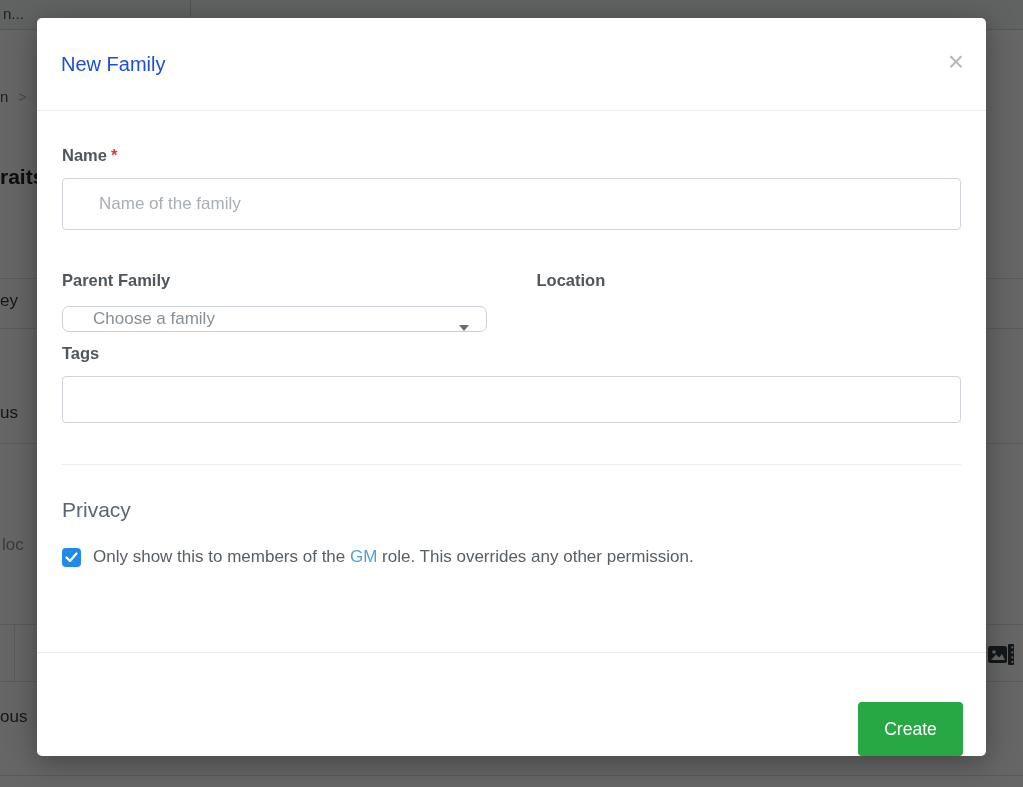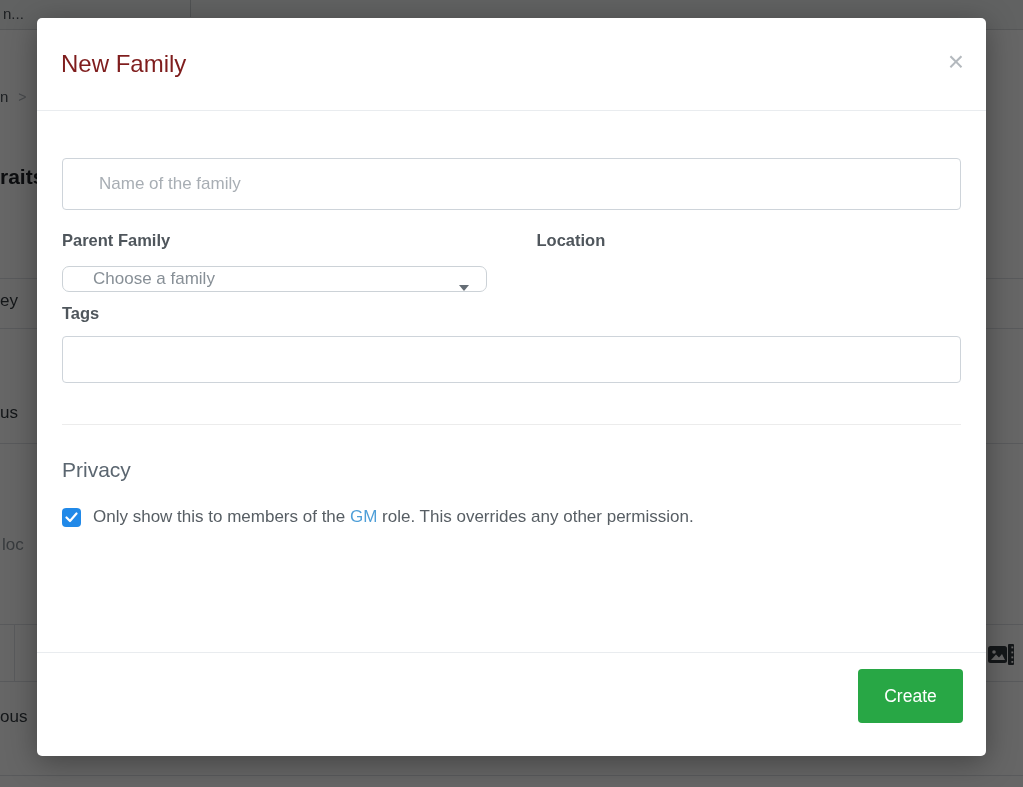--- a/index.html
+++ b/index.html
@@ -23,38 +23,38 @@
 
   
   .overlay { position:absolute; inset:0; background:rgba(0,0,0,0.60); }
 
   
   .modal { position:absolute; left:37px; top:18px; width:949px; height:738px;
            background:#fff; border-radius:5px; box-shadow:0 6px 30px rgba(0,0,0,.35);
            display:flex; flex-direction:column; }
   .modal-header { height:93px; flex:0 0 93px; border-bottom:1px solid #e9ecef;
                   display:flex; align-items:center; padding:0 24px; position:relative; }
-  .modal-title { font-size:24px; color:#7f1d1d; }
+  .modal-title { font-size:20px; color:#1d4ed8; }
   .modal-close { position:absolute; right:22px; top:34px; background:none; border:none;
                  font-size:28px; line-height:20px; color:#b4b9be; cursor:pointer;
                  font-family:"Liberation Sans", sans-serif; }
   .modal-body { flex:1 1 auto; padding:34px 25px 0 25px; }
   .modal-footer { flex:0 0 104px; border-top:1px solid #e9ecef;
-                  display:flex; align-items:flex-start; justify-content:flex-end; padding:16px 23px; }
+                  display:flex; align-items:flex-end; justify-content:flex-end; padding:0 23px; }
 
   .field-label { font-size:16.5px; font-weight:bold; color:#4f565c; line-height:20px; }
   .req { color:#e8352e; margin-left:4px; }
 
   .text-input { display:block; width:100%; height:52px; margin-top:13px;
                 border:1px solid #ced4da; border-radius:4px; padding:0 36px;
                 font-size:17px; color:#495057; font-family:"Liberation Sans", sans-serif;
                 outline:none; }
   .text-input::placeholder { color:#a8aeb4; opacity:1; }
 
-  .two-col { display:flex; gap:50px; margin-top:20px; }
+  .two-col { display:flex; gap:50px; margin-top:40px; }
   .col { flex:1 1 0; }
   .select-box { position:relative; height:26px; margin-top:16px;
                 border:1px solid #ccd2d7; border-radius:7px;
                 display:flex; align-items:center; padding:0 40px 0 30px; cursor:pointer; }
   .select-placeholder { font-size:17px; color:#878f96; white-space:nowrap; overflow:hidden; }
   .caret { position:absolute; right:17px; top:18px; width:0; height:0;
            border-left:5px solid transparent; border-right:5px solid transparent;
            border-top:6px solid #656d75; }
 
   .tags-wrap { margin-top:11px; }
@@ -117,20 +117,23 @@
 
 <div class="modal">
 
   <div class="modal-header">
     <span class="modal-title">New Family</span>
     <button class="modal-close">×</button>
   </div>
 
   <div class="modal-body">
 
+    <div class="field-label">
+      <span>Name</span><span class="req">*</span>
+    </div>
     <input class="text-input" type="text" placeholder="Name of the family" style="">
 
     <div class="two-col">
       <div class="col">
         <div class="field-label">Parent Family</div>
         <div class="select-box">
           <span class="select-placeholder">Choose a family</span>
           <span class="caret"></span>
         </div>
       </div>

